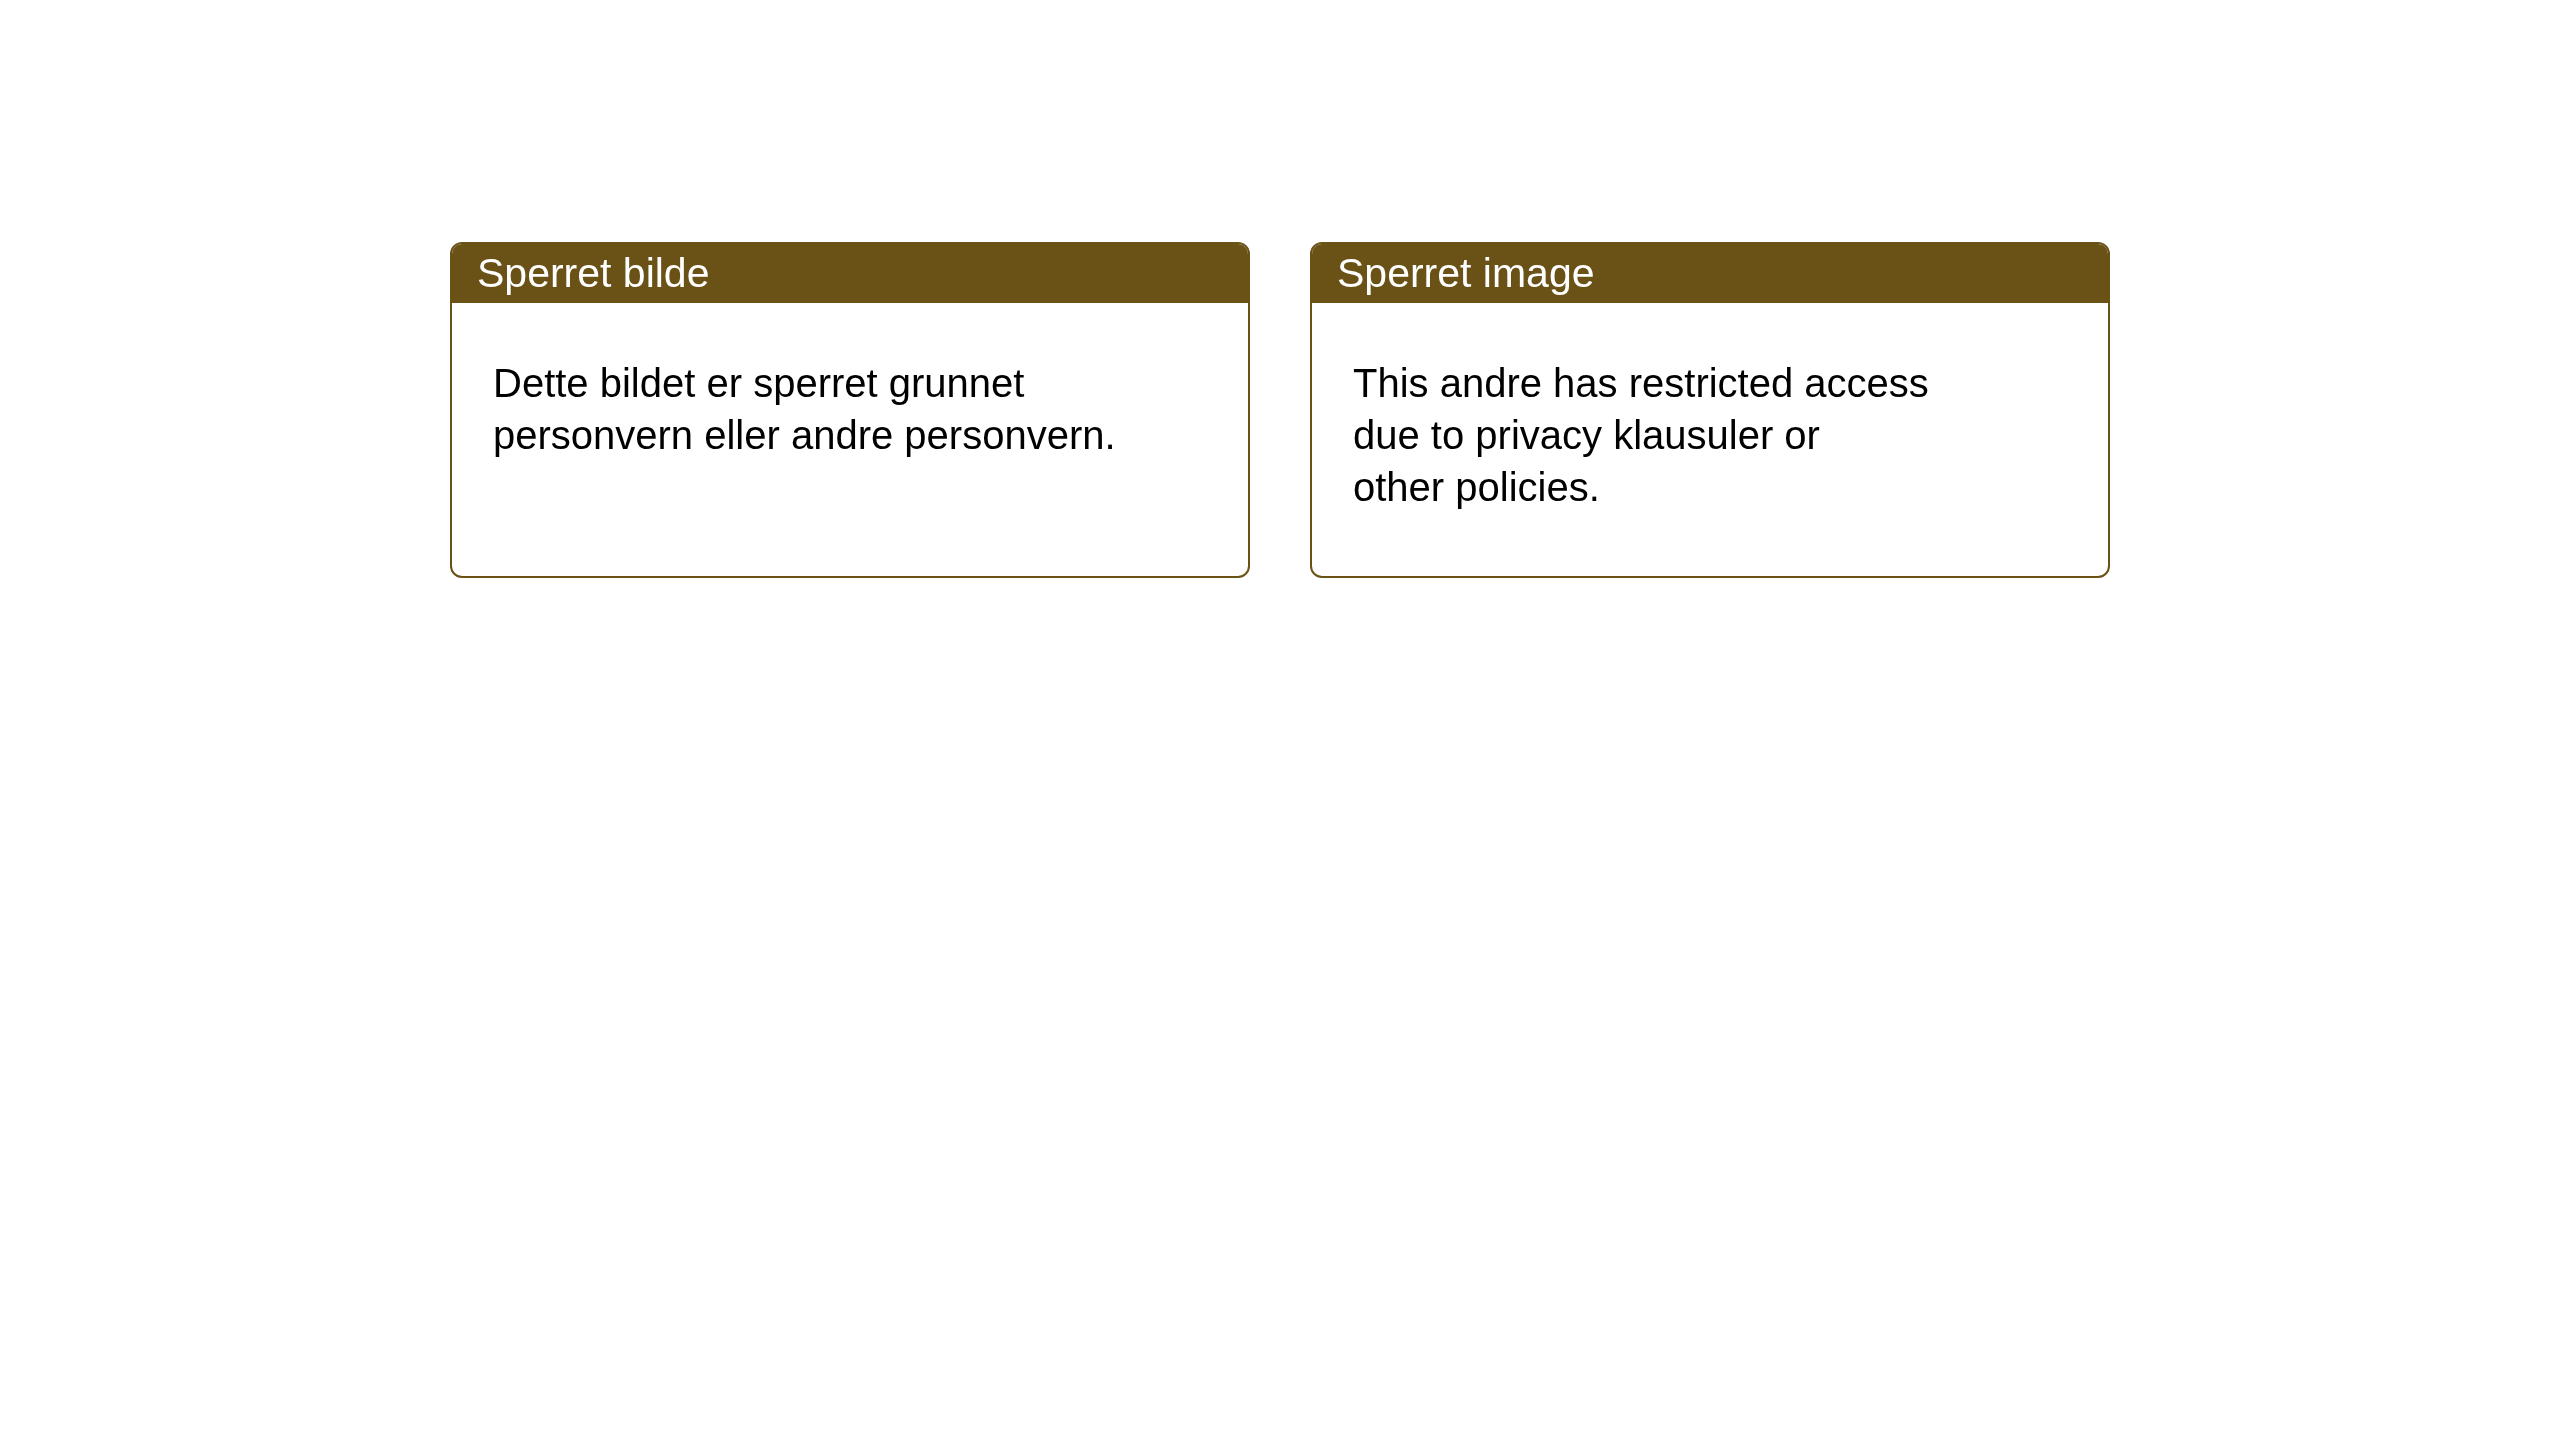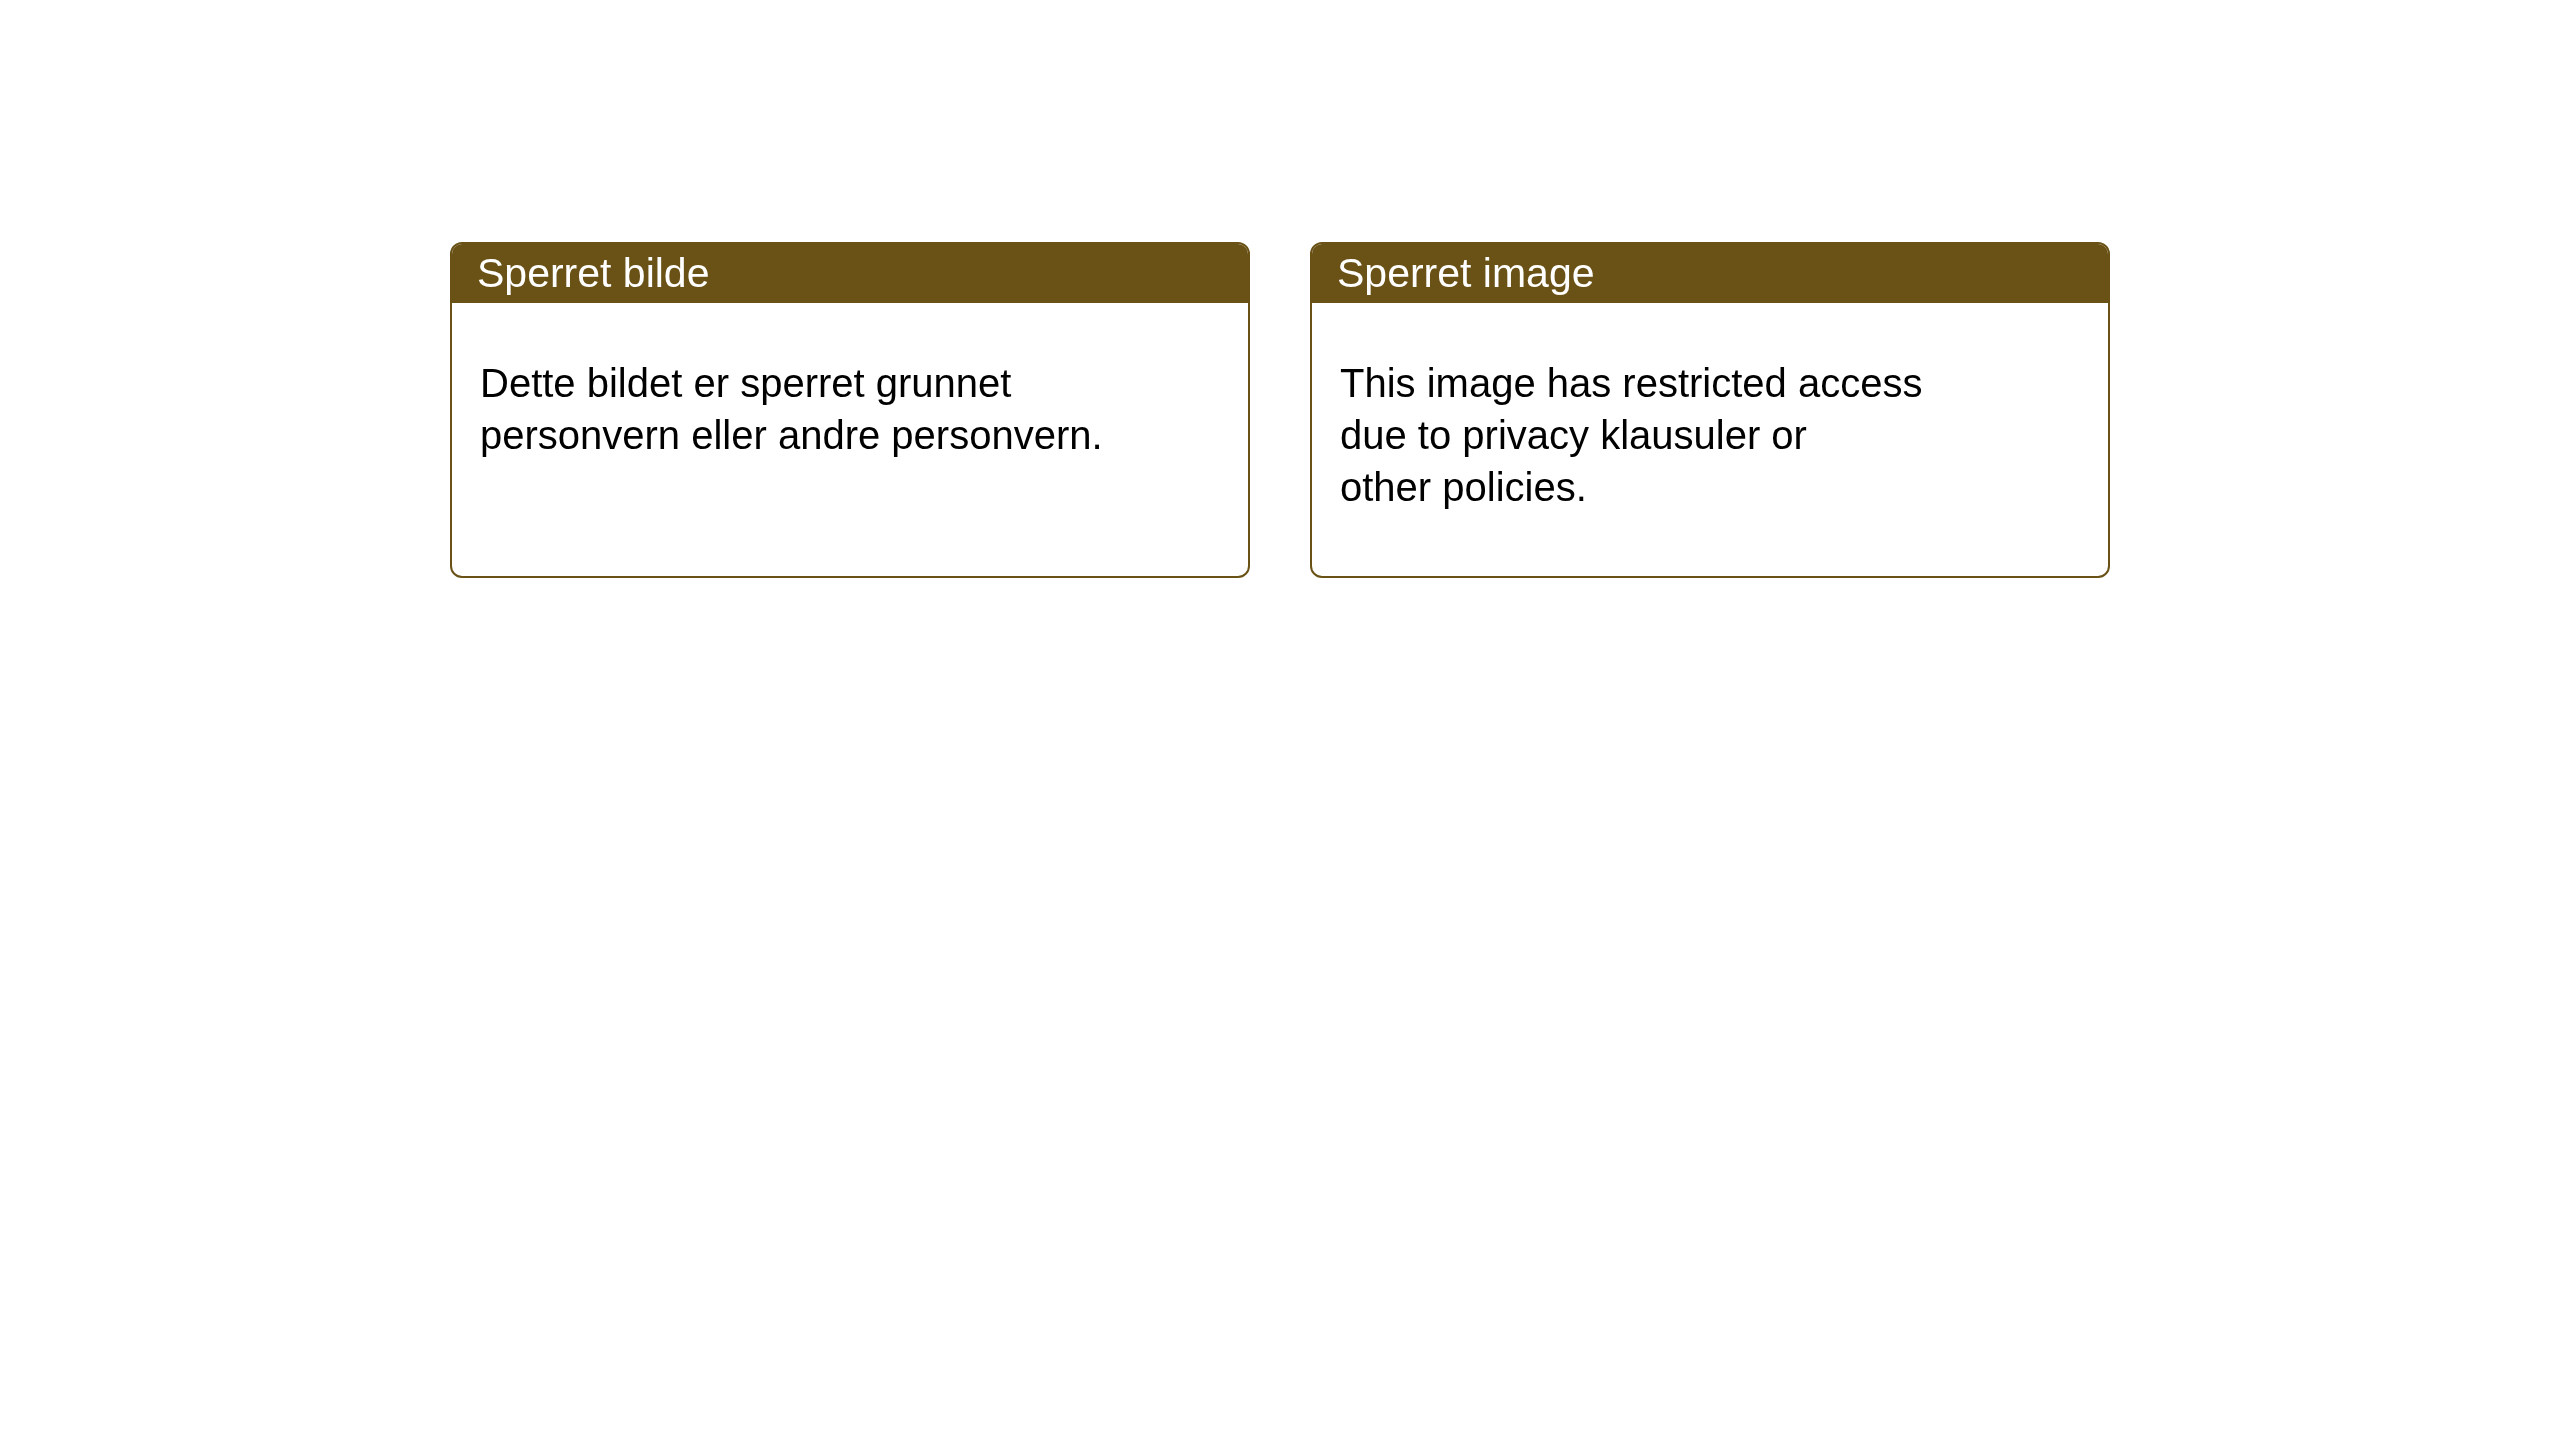--- a/index.html
+++ b/index.html
@@ -39,21 +39,21 @@
     padding: 0 26px;
   }
   .card-title {
     color: var(--header-text, #ffffff);
     font-size: 41px;
     line-height: 1;
     white-space: nowrap;
     letter-spacing: 0px;
   }
   .card-body {
-    padding: 54px 28px 0 28px;
+    padding: 54px 28px 0 41px;
     color: var(--body-text, #000000);
     font-size: 40px;
     line-height: 52px;
   }
   .body-line {
     white-space: nowrap;
   }
 </style>
 </head>
 <body>
@@ -68,19 +68,19 @@
       <div class="body-line">Dette bildet er sperret grunnet</div>
       <div class="body-line">personvern eller andre personvern.</div>
     </div>
   </div>
 
   <div class="card card-right">
     <div class="card-header">
       <span class="card-title">Sperret image</span>
     </div>
     <div class="card-body">
-      <div class="body-line">This image has restricted access</div>
+      <div class="body-line">This andre has restricted access</div>
       <div class="body-line">due to privacy klausuler or</div>
       <div class="body-line">other policies.</div>
     </div>
   </div>
 
 </div>
 
 </body></html>

